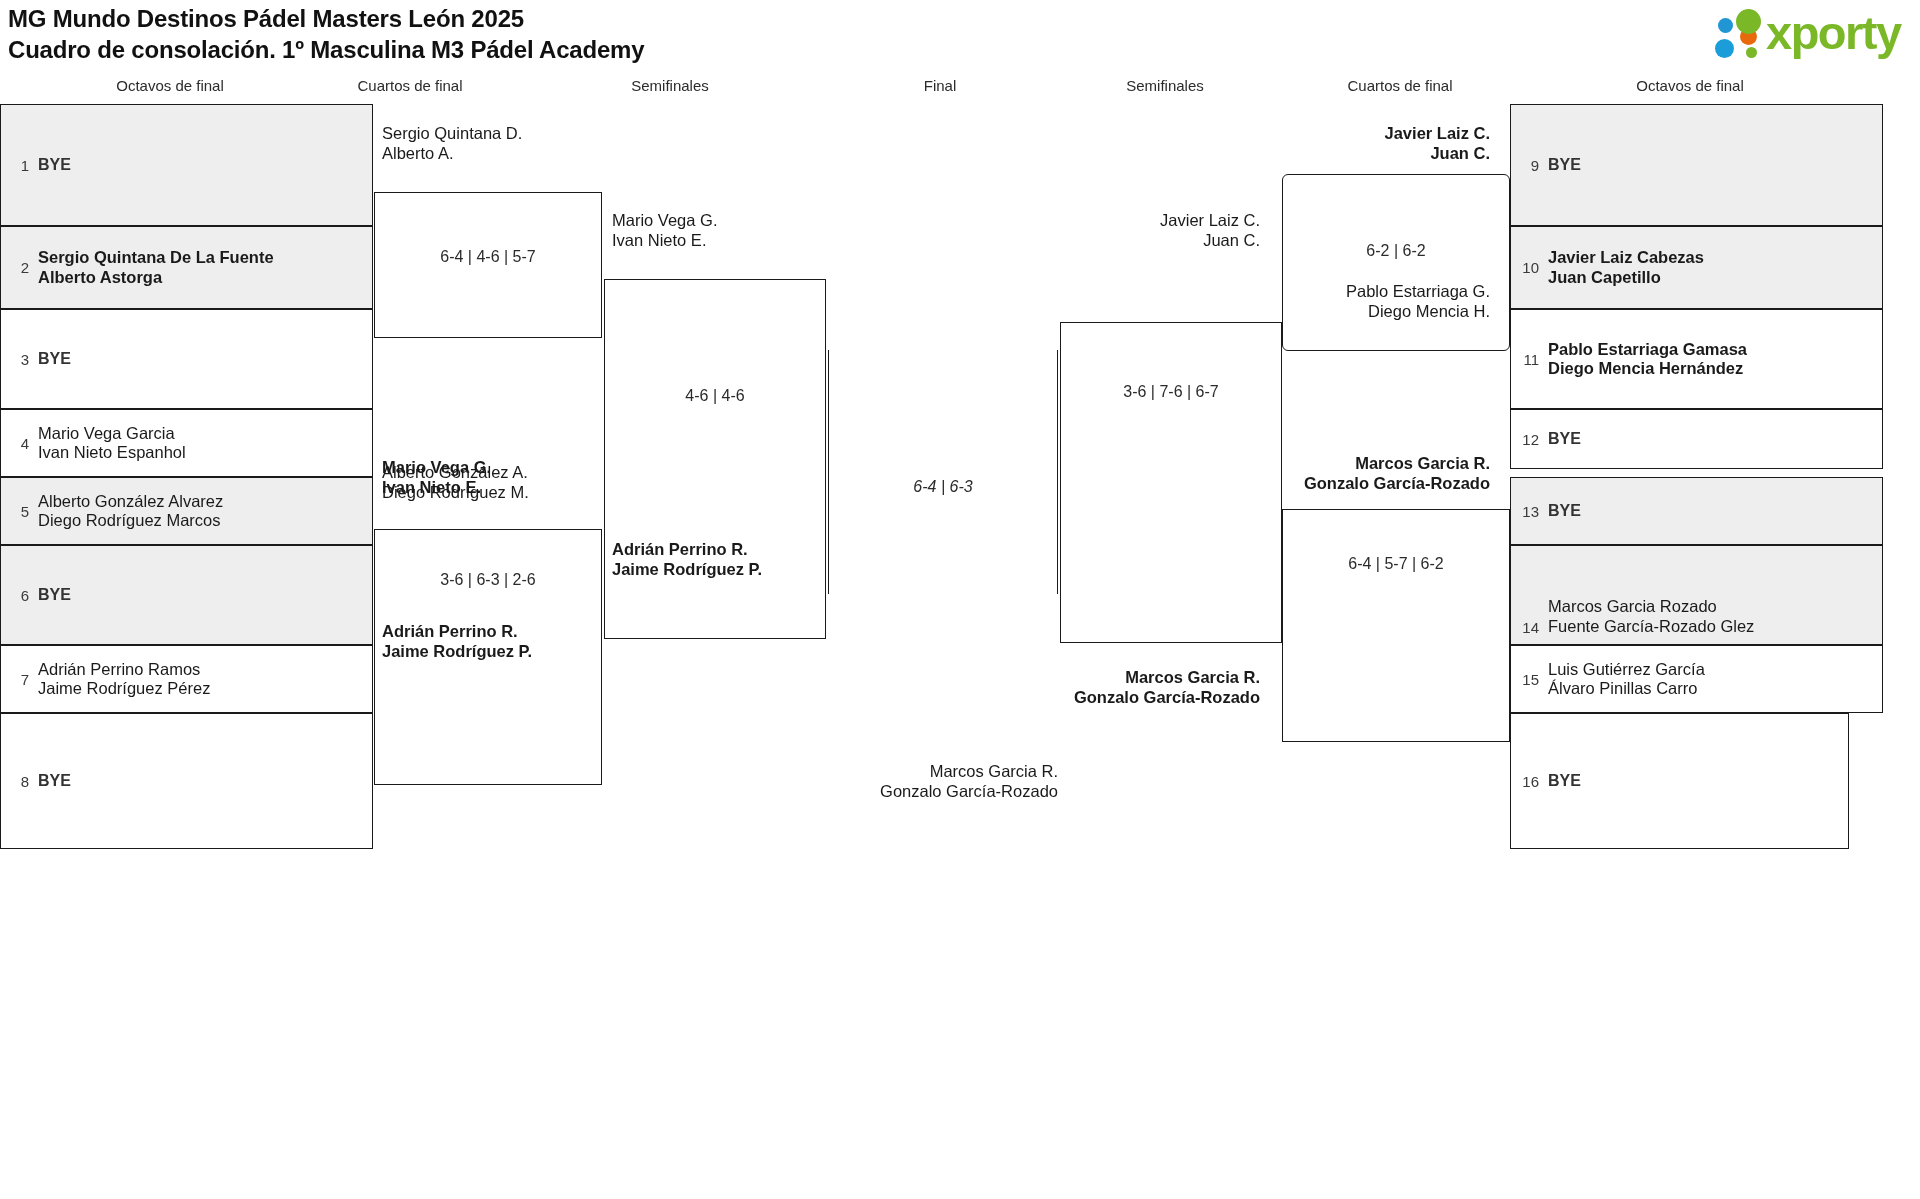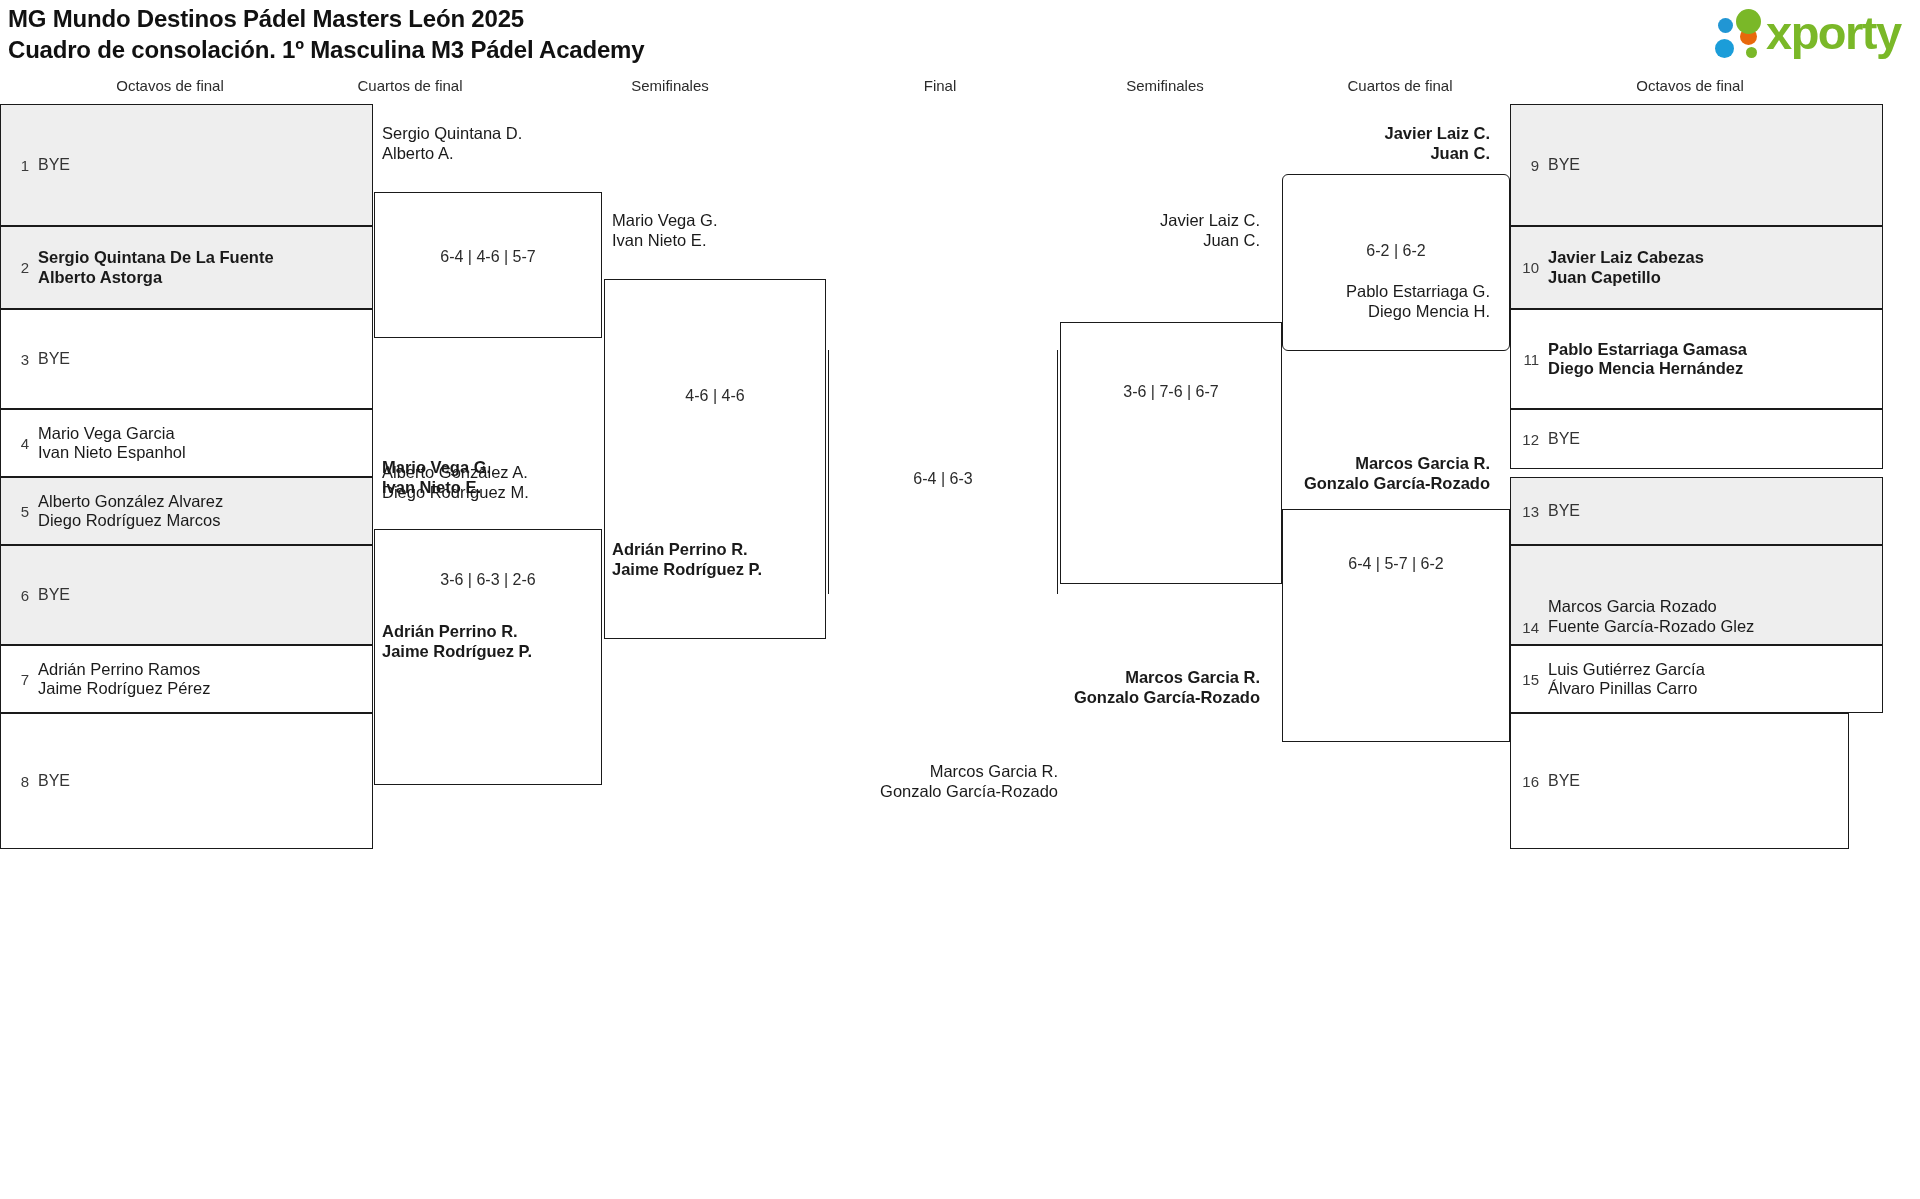--- a/index.html
+++ b/index.html
@@ -60,21 +60,21 @@
   .slot.shaded { background: #eeeeee; }
   .slot .seed {
     font-size: 15px; color: #3a3a3a; width: 22px;
     text-align: right; flex: 0 0 auto;
   }
   .slot .names {
     font-size: 16.5px; line-height: 1.18; margin-left: 9px;
     white-space: nowrap;
   }
   .slot .names.bold { font-weight: bold; }
-  .slot .names.bye { font-size: 16px; color: #333; font-weight: normal; }
+  .slot .names.bye { font-size: 16px; color: #333; font-weight: bold; }
 
   
   .mbox {
     position: absolute;
     border: 1px solid #1a1a1a;
     background: #ffffff;
   }
   .mbox .score {
     position: absolute; left: 0; right: 0;
     text-align: center; font-size: 16px; color: #2b2b2b;
@@ -211,32 +211,32 @@
   <div class="plabel bold" style="left:612px; top:436px;">
     <span>Adrián Perrino R.</span><br>
     <span>Jaime Rodríguez P.</span>
   </div>
 
   <div class="plabel bold" style="left:838px; top:272px;">
     <span>Adrián Perrino R.</span><br>
     <span>Jaime Rodríguez P.</span>
   </div>
   <div class="mbox" style="left:828px; top:246px; width:230px; height:244px; border-top:none; border-bottom:none;">
-    <div class="score" style="top:120px;">6-4 | 6-3</div>
+    <div class="score" style="top:128px;font-style:italic;">6-4 | 6-3</div>
   </div>
   <div class="plabel right" style="left:778px; top:658px; width:280px;">
     <span>Marcos Garcia R.</span><br>
     <span>Gonzalo García-Rozado</span>
   </div>
 
   <div class="plabel right" style="left:1000px; top:107px; width:260px;">
     <span>Javier Laiz C.</span><br>
     <span>Juan C.</span>
   </div>
-  <div class="mbox" style="left:1060px; top:218px; width:222px; height:262px;">
+  <div class="mbox" style="left:1060px; top:218px; width:222px; height:321px;">
     <div class="score" style="top:60px;">3-6 | 7-6 | 6-7</div>
   </div>
   <div class="plabel right bold" style="left:1000px; top:564px; width:260px;">
     <span>Marcos Garcia R.</span><br>
     <span>Gonzalo García-Rozado</span>
   </div>
 
   <div class="plabel right bold" style="left:1240px; top:20px; width:250px;">
     <span>Javier Laiz C.</span><br>
     <span>Juan C.</span>

